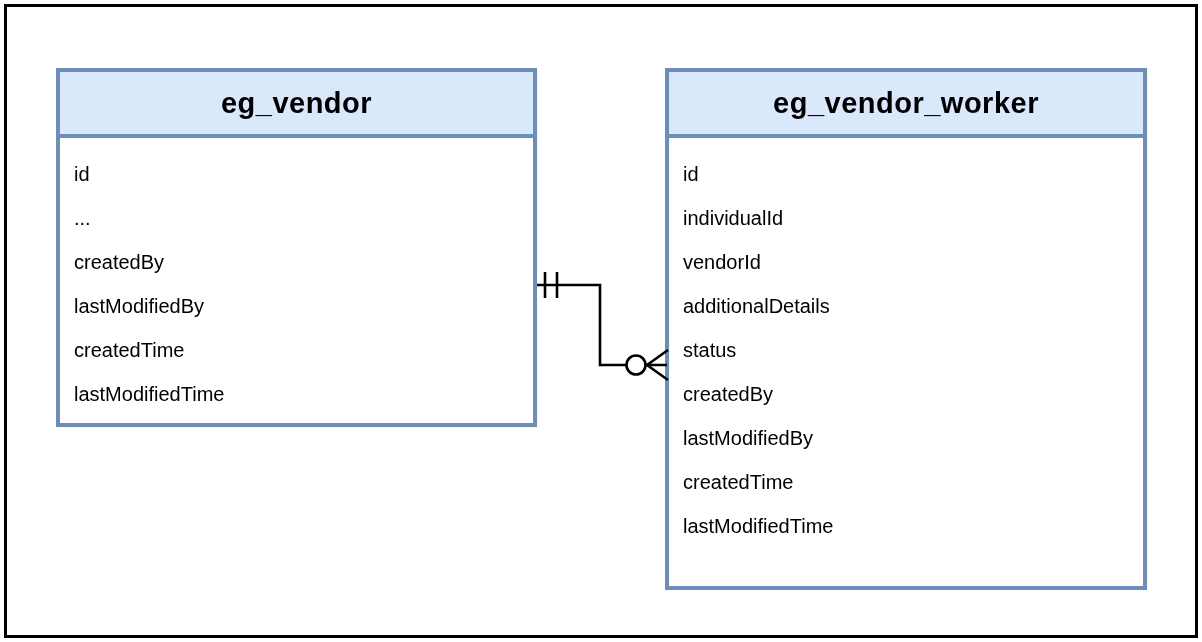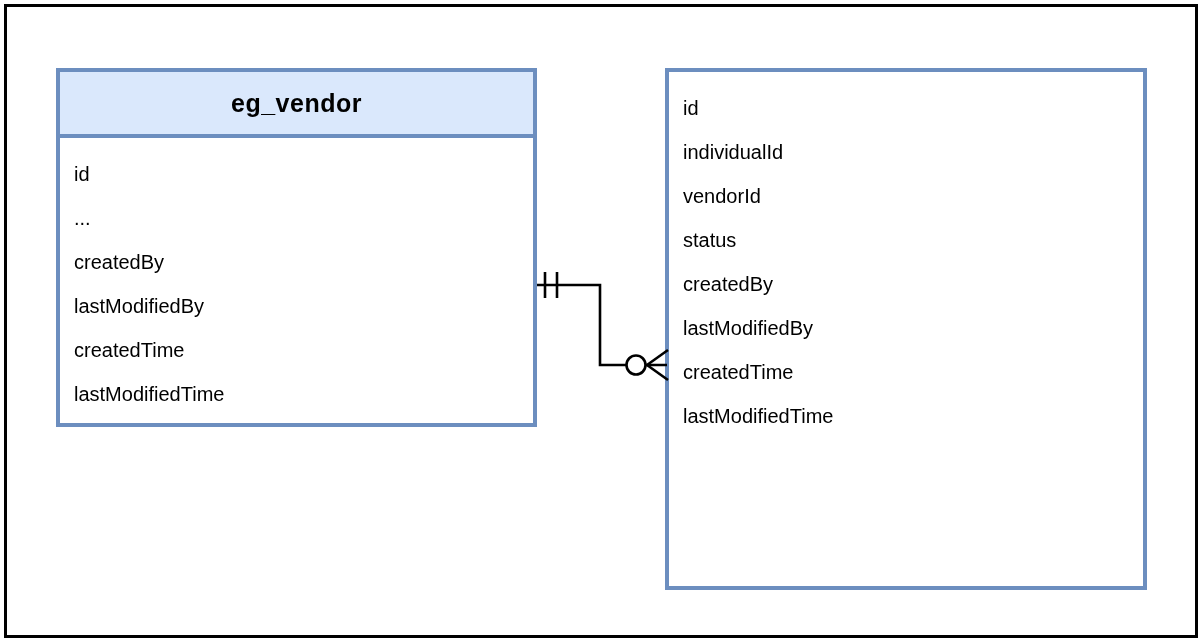--- a/index.html
+++ b/index.html
@@ -30,21 +30,21 @@
   .table-header {
     height: 66px;
     flex: 0 0 66px;
     background: #dae8fc;
     border-bottom: 4px solid #6c8ebf;
     display: flex;
     align-items: center;
     justify-content: center;
   }
   .table-title {
-    font-size: 25px;
+    font-size: 29px;
     font-weight: bold;
     letter-spacing: 0.5px;
   }
   .table-body {
     flex: 1 1 auto;
     padding: 14px 0 0 14px;
     overflow: hidden;
   }
   .field-row {
     font-size: 20px;
@@ -89,34 +89,40 @@
         <span>createdTime</span>
       </div>
 
       <div class="field-row">
         <span>lastModifiedTime</span>
       </div>
     </div>
 </div>
 
 <div class="entity-table right">
+  <div class="table-header">
+    <span class="table-title">eg_vendor_worker</span>
+  </div>
   <div class="table-body">
 
       <div class="field-row">
         <span>id</span>
       </div>
 
       <div class="field-row">
         <span>individualId</span>
       </div>
 
       <div class="field-row">
         <span>vendorId</span>
       </div>
 
+      <div class="field-row">
+        <span>additionalDetails</span>
+      </div>
 
       <div class="field-row">
         <span>status</span>
       </div>
 
       <div class="field-row">
         <span>createdBy</span>
       </div>
 
       <div class="field-row">

